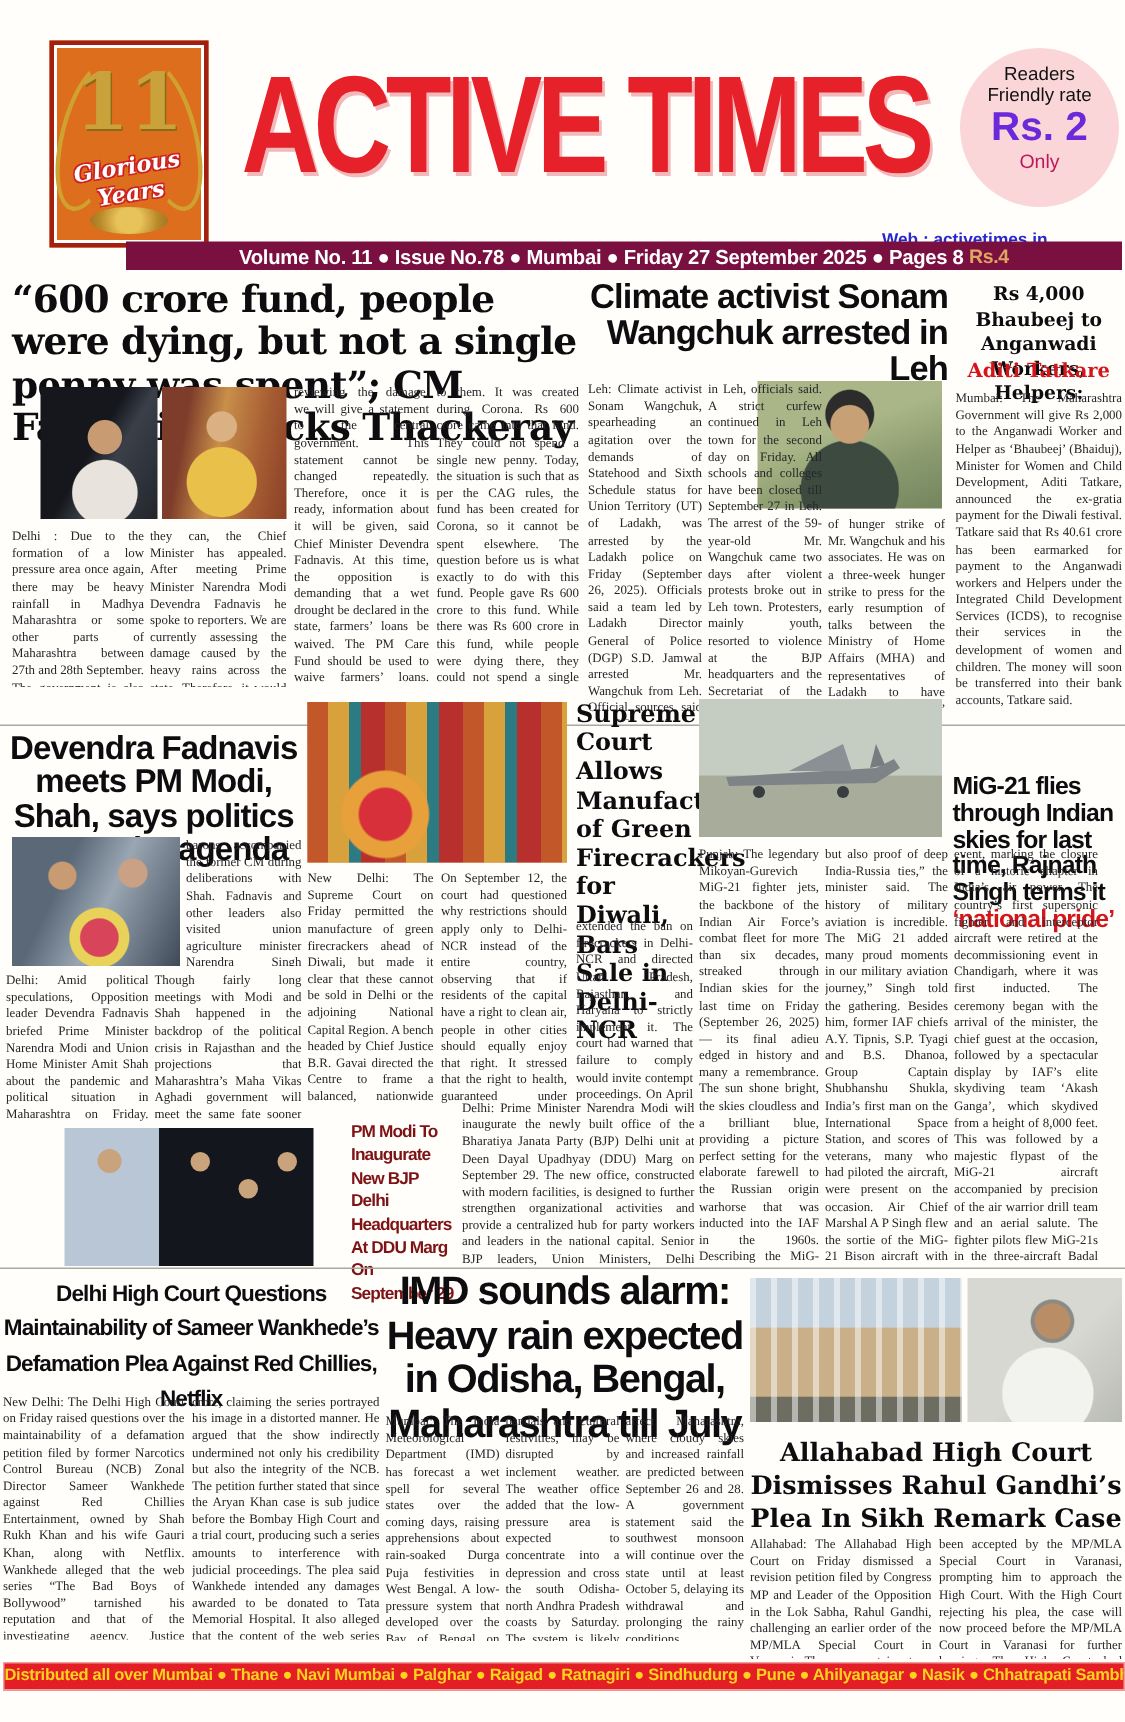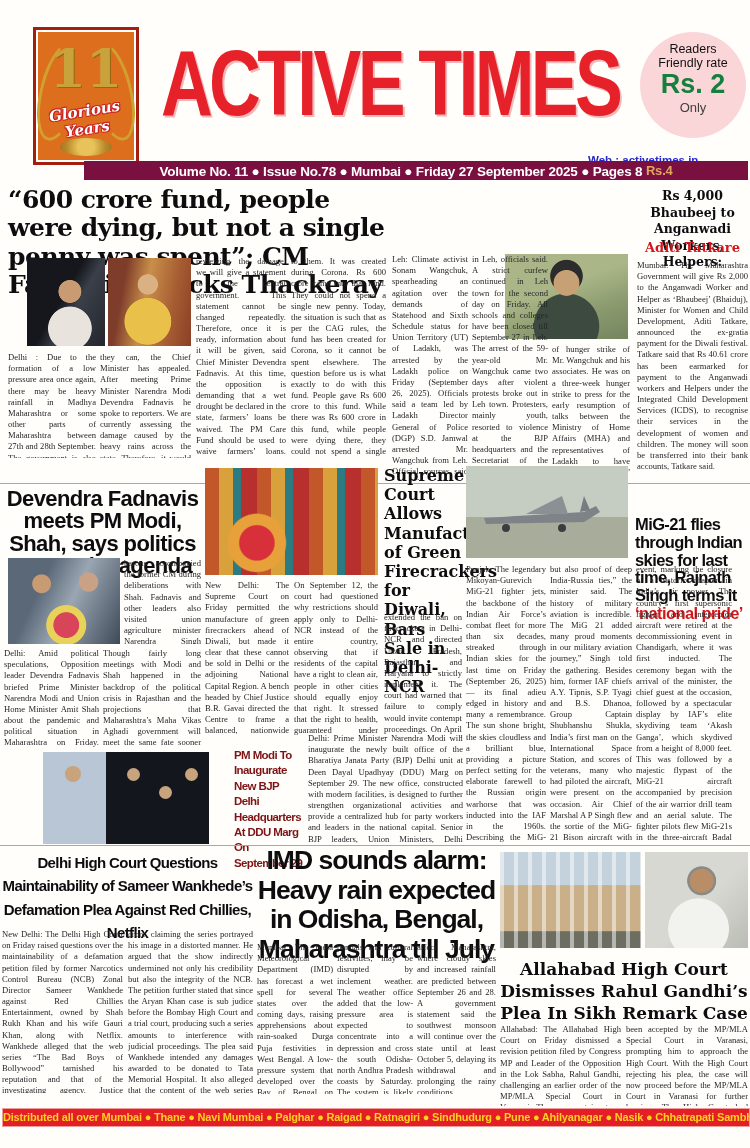--- a/index.html
+++ b/index.html
@@ -20,22 +20,22 @@
   #logo .bow{position:absolute;left:50%;bottom:6px;width:52px;height:18px;margin-left:-26px;border-radius:50%;
         background:radial-gradient(circle at 50% 50%,#e8c25a 0 30%,#b9892a 70%,#a07320 100%);}
   #paper-title{left:140px;top:30px;width:500px;height:112px;color:#e62129;text-align:center;
         font-family:"Liberation Sans",sans-serif;font-weight:900;}
   #paper-title span{display:inline-block;font-size:78px;letter-spacing:-4px;transform:scale(.92,1.18);transform-origin:center top;
         text-shadow:2px 2px 0 #f3b9ba;white-space:nowrap;}
   #price-bubble{left:640px;top:32px;width:106px;height:106px;border-radius:50%;background:#fad6d8;
         text-align:center;font-family:"Liberation Sans",sans-serif;}
   #price-bubble .l1{padding-top:10px;font-size:12.5px;color:#111;}
   #price-bubble .l2{font-size:12.5px;color:#111;}
-  #price-bubble .price{font-size:27px;font-weight:700;color:#15803d;line-height:1.1;}
-  #price-bubble .l3{font-size:13px;color:#404040;}
+  #price-bubble .price{font-size:27px;font-weight:700;color:#6d28d9;line-height:1.1;}
+  #price-bubble .l3{font-size:13px;color:#be185d;}
   #website{left:588px;top:154px;width:158px;text-align:left;font:700 11.5px "Liberation Sans",sans-serif;color:#2727cc;}
   #contact{left:138px;top:146px;width:610px;text-align:center;font:700 13px "Liberation Sans",sans-serif;
         color:#101010;letter-spacing:-0.3px;white-space:nowrap;}
   #issue-bar{left:84px;top:161px;width:664px;height:19px;background:#7a1040;color:#fff;text-align:center;
         font:700 13.5px "Liberation Sans",sans-serif;letter-spacing:-0.2px;line-height:19px;white-space:nowrap;}
   #issue-bar .rs{font-size:13px;color:#dfa661;vertical-align:1px;}
   
   .bodytext{font-size:8.6px;line-height:1.3;text-align:justify;overflow:hidden;color:#26262a;}
   .hl-serif{font-family:"DejaVu Serif",serif;font-weight:700;color:#0d0d0f;}
   .hl-cond{font-family:"Liberation Sans",sans-serif;font-weight:800;color:#0d0d0f;letter-spacing:-0.6px;}
@@ -158,20 +158,21 @@
   </div>
 
   <div class="abs hl-serif" id="lead-headline">“600 crore fund, people were dying, but not a single penny was spent”; CM Fadnavis attacks Thackeray</div>
   <div class="abs photo" id="lead-photo1"></div>
   <div class="abs photo" id="lead-photo2"></div>
   <div class="abs bodytext" id="lead-c1">Delhi : Due to the formation of a low pressure area once again, there may be heavy rainfall in Madhya Maharashtra or some other parts of Maharashtra between 27th and 28th September. The government is also on alert mode. The citizens should take whatever precautions</div>
   <div class="abs bodytext" id="lead-c2">they can, the Chief Minister has appealed. After meeting Prime Minister Narendra Modi Devendra Fadnavis he spoke to reporters. We are currently assessing the damage caused by the heavy rains across the state. Therefore, it would be inappropriate and not helpful to talk about it in advance.CompleteAfter</div>
   <div class="abs bodytext" id="lead-c3">reviewing the damage, we will give a statement to the central government. This statement cannot be changed repeatedly. Therefore, once it is ready, information about it will be given, said Chief Minister Devendra Fadnavis. At this time, the opposition is demanding that a wet drought be declared in the state, farmers’ loans be waived. The PM Care Fund should be used to waive farmers’ loans. Devendra Fadnavis was asked for his reaction in this regard. To create a fund like the PM Cares Fund, the central government asked former Chief Ministers Uddhav ThackerayIt was given</div>
   <div class="abs bodytext" id="lead-c4">to them. It was created during Corona. Rs 600 crore came into that fund. They could not spend a single new penny. Today, the situation is such that as per the CAG rules, the fund has been created for Corona, so it cannot be spent elsewhere. The question before us is what exactly to do with this fund. People gave Rs 600 crore to this fund. While there was Rs 600 crore in this fund, while people were dying there, they could not spend a single new penny. They should also decide how much wisdom to teach to whom, said Devendra Fadnavis. Uddhav ThackerayThey attacked him.</div>
 
+  <div class="abs hl-cond" id="climate-headline">Climate activist Sonam Wangchuk arrested in Leh</div>
   <div class="abs photo" id="climate-photo"></div>
   <div class="abs bodytext" id="climate-c1">Leh: Climate activist Sonam Wangchuk, spearheading an agitation over the demands of Statehood and Sixth Schedule status for Union Territory (UT) of Ladakh, was arrested by the Ladakh police on Friday (September 26, 2025). Officials said a team led by Ladakh Director General of Police (DGP) S.D. Jamwal arrested Mr. Wangchuk from Leh. Official sources said Mr. Wangchuk was scheduled to address the media after 2 p.m. but was denied permission. The charges levelled against Mr. Wangchuk could not be confirmed immediately. Internet service was also suspended</div>
   <div class="abs bodytext" id="climate-c2">in Leh, officials said. A strict curfew continued in Leh town for the second day on Friday. All schools and colleges have been closed till September 27 in Leh. The arrest of the 59-year-old Mr. Wangchuk came two days after violent protests broke out in Leh town. Protesters, mainly youth, resorted to violence at the BJP headquarters and the Secretariat of the Ladakh Autonomous Hill Development Council-Leh (LAHDC-Leh). Four civilians were killed and 90 others were injured in security forces action against the protesters. The violence broke out on the 15th day</div>
   <div class="abs bodytext" id="climate-c3">of hunger strike of Mr. Wangchuk and his associates. He was on a three-week hunger strike to press for the early resumption of talks between the Ministry of Home Affairs (MHA) and representatives of Ladakh to have “result oriented” dialogue on key demands of Statehood and Sixth Schedule. However, Mr. Wangchuk called off his hunger strike after the violence broke out and called for peace in the region.</div>
 
   <div class="abs" id="bhaubeej-headline">Rs 4,000 Bhaubeej to Anganwadi Workers, Helpers:</div>
   <div class="abs" id="bhaubeej-name">Aditi Tatkare</div>
   <div class="abs bodytext" id="bhaubeej-body">Mumbai: The Maharashtra Government will give Rs 2,000 to the Anganwadi Worker and Helper as ‘Bhaubeej’ (Bhaiduj), Minister for Women and Child Development, Aditi Tatkare, announced the ex-gratia payment for the Diwali festival. Tatkare said that Rs 40.61 crore has been earmarked for payment to the Anganwadi workers and Helpers under the Integrated Child Development Services (ICDS), to recognise their services in the development of women and children. The money will soon be transferred into their bank accounts, Tatkare said.</div>
 
   <div class="abs hr" style="left:0;top:483px;width:750px;"></div>

